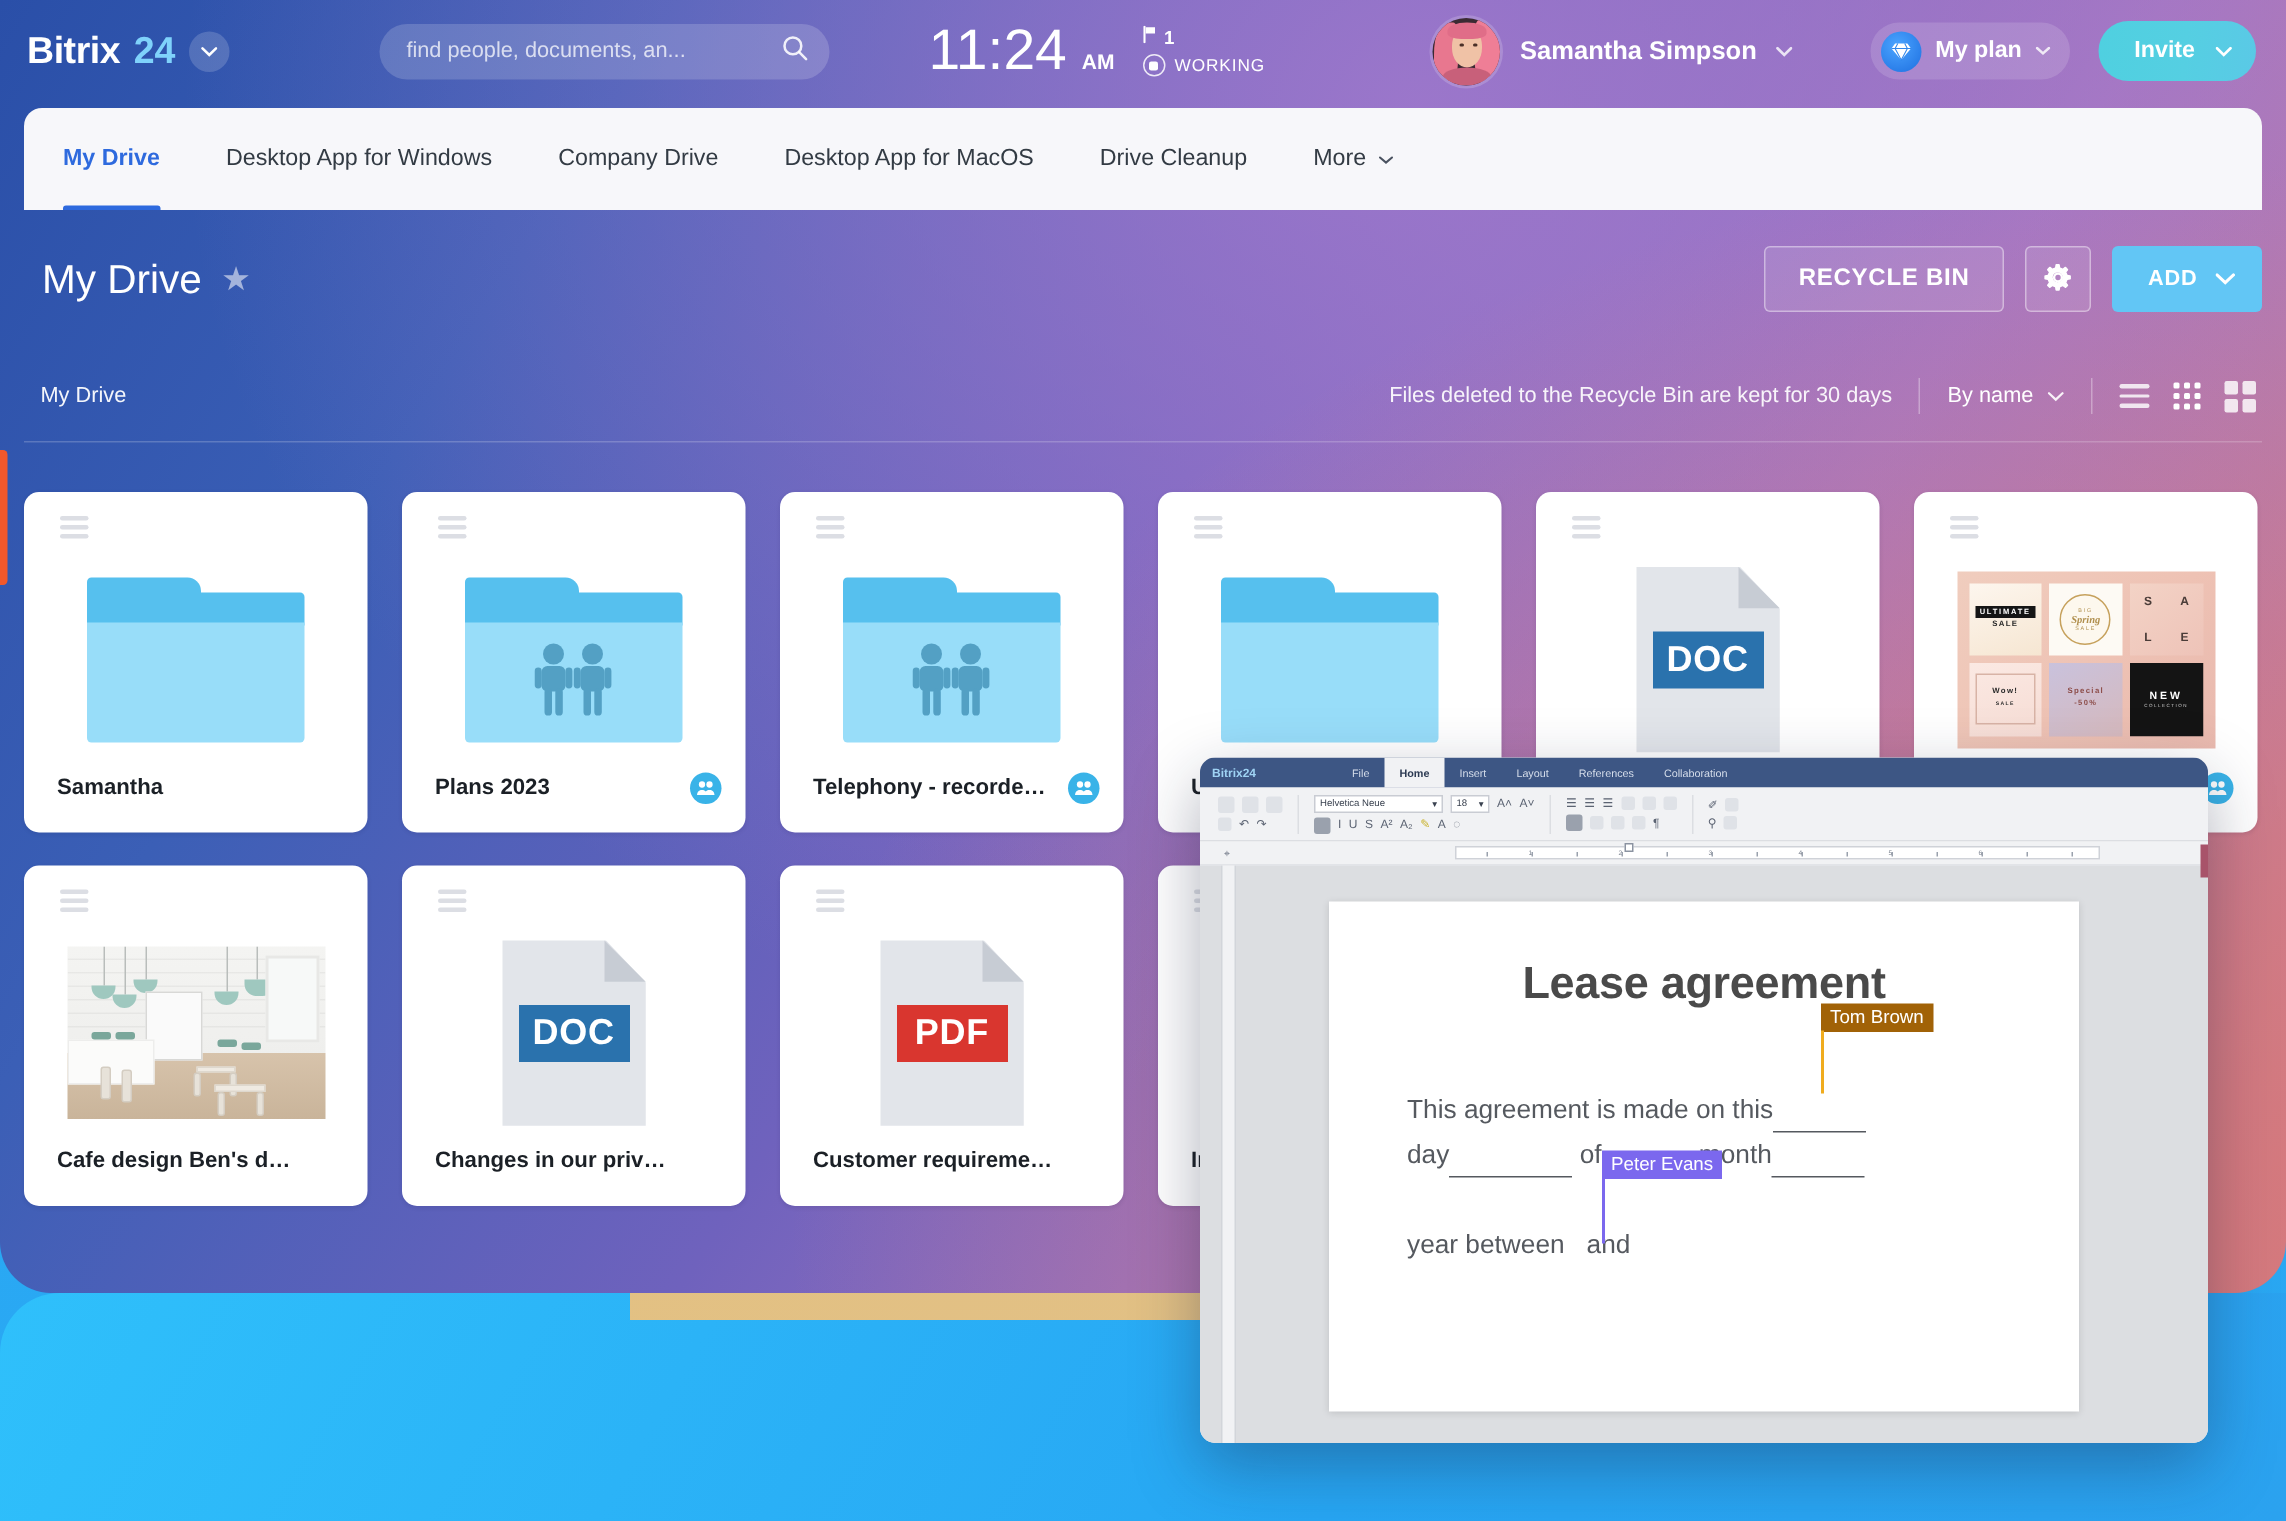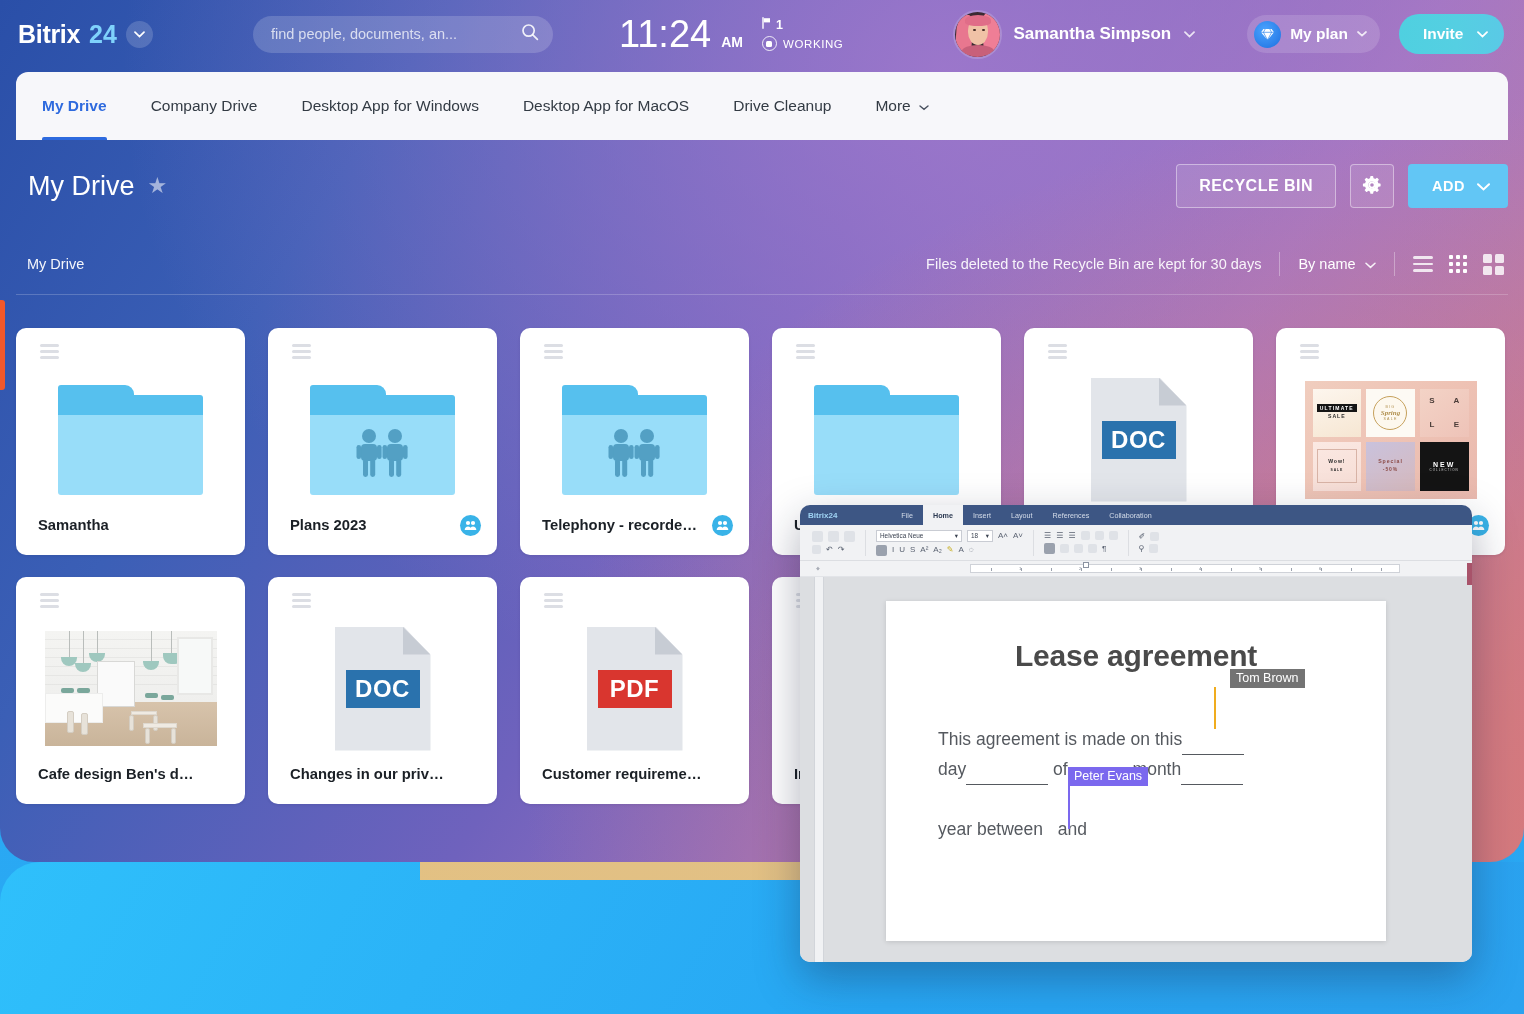--- a/index.html
+++ b/index.html
@@ -380,21 +380,21 @@
   }
   .doc-body { margin-top: 52px; font-size: 17.5px; color: #55595f; line-height: 1.65; }
   .doc-body .blk { display: inline-block; border-bottom: 1.6px solid #55595f; vertical-align: baseline; }
   .doc-p2 { margin-top: 34px; font-size: 17.5px; color: #55595f; }
 
   .coll-tag {
     position: absolute; padding: 2px 6px 3px; font-size: 12.5px; color: #fff;
     white-space: nowrap; font-family: "Liberation Sans", sans-serif;
   }
   .coll-caret { position: absolute; width: 2px; }
-  .tag-tom { background: #737373; margin-left: 16px; }
+  .tag-tom { background: #a16207; }
   .caret-tom { background: #f0ac1e; }
   .tag-peter { background: #7b68ee; }
   .caret-peter { background: #7b68ee; }
 
   
   .ed-red { position: absolute; right: 0; top: 58px; width: 5px; height: 22px; background: #a8536a; }
 </style>
 </head>
 <body>
 
@@ -493,24 +493,24 @@
             </svg>
         </span>
       </button>
     </div>
 
     <div class="tabs-card">
       <div class="tab active">
         <span>My Drive</span>
       </div>
       <div class="tab">
+        <span>Desktop App for Windows</span>
+      </div>
+      <div class="tab">
         <span>Company Drive</span>
-      </div>
-      <div class="tab">
-        <span>Desktop App for Windows</span>
       </div>
       <div class="tab">
         <span>Desktop App for MacOS</span>
       </div>
       <div class="tab">
         <span>Drive Cleanup</span>
       </div>
       <div class="tab">
         <span>More</span>
         <span class="chev">

